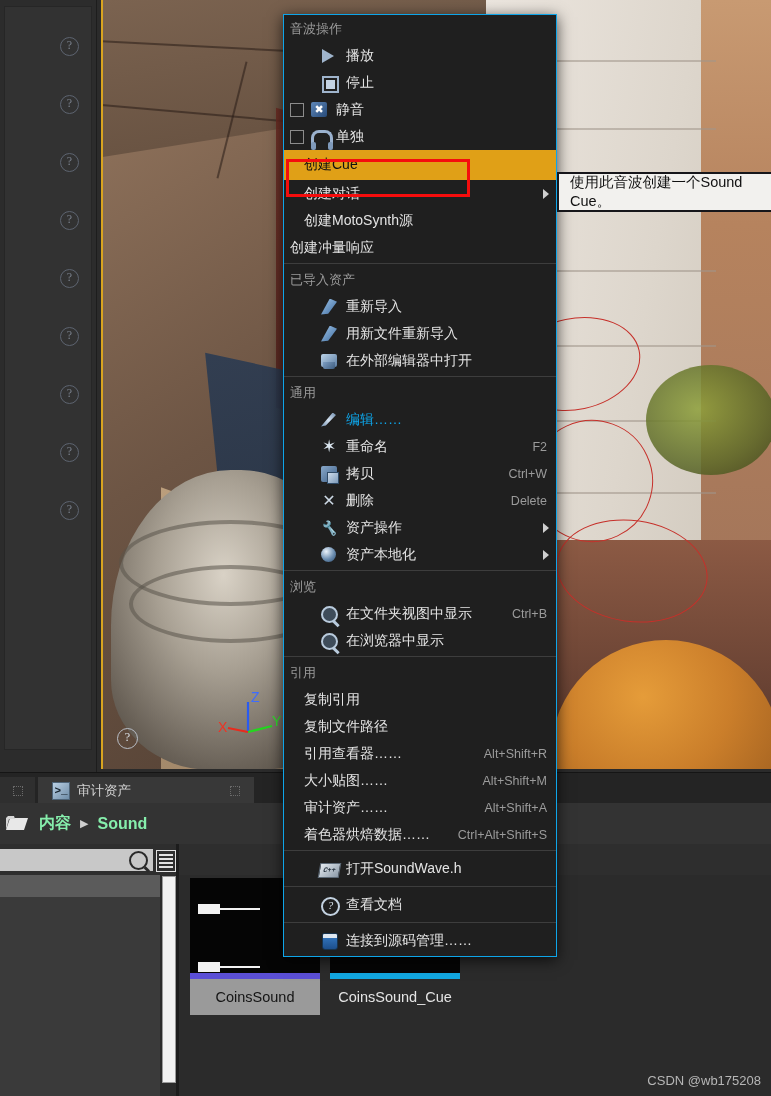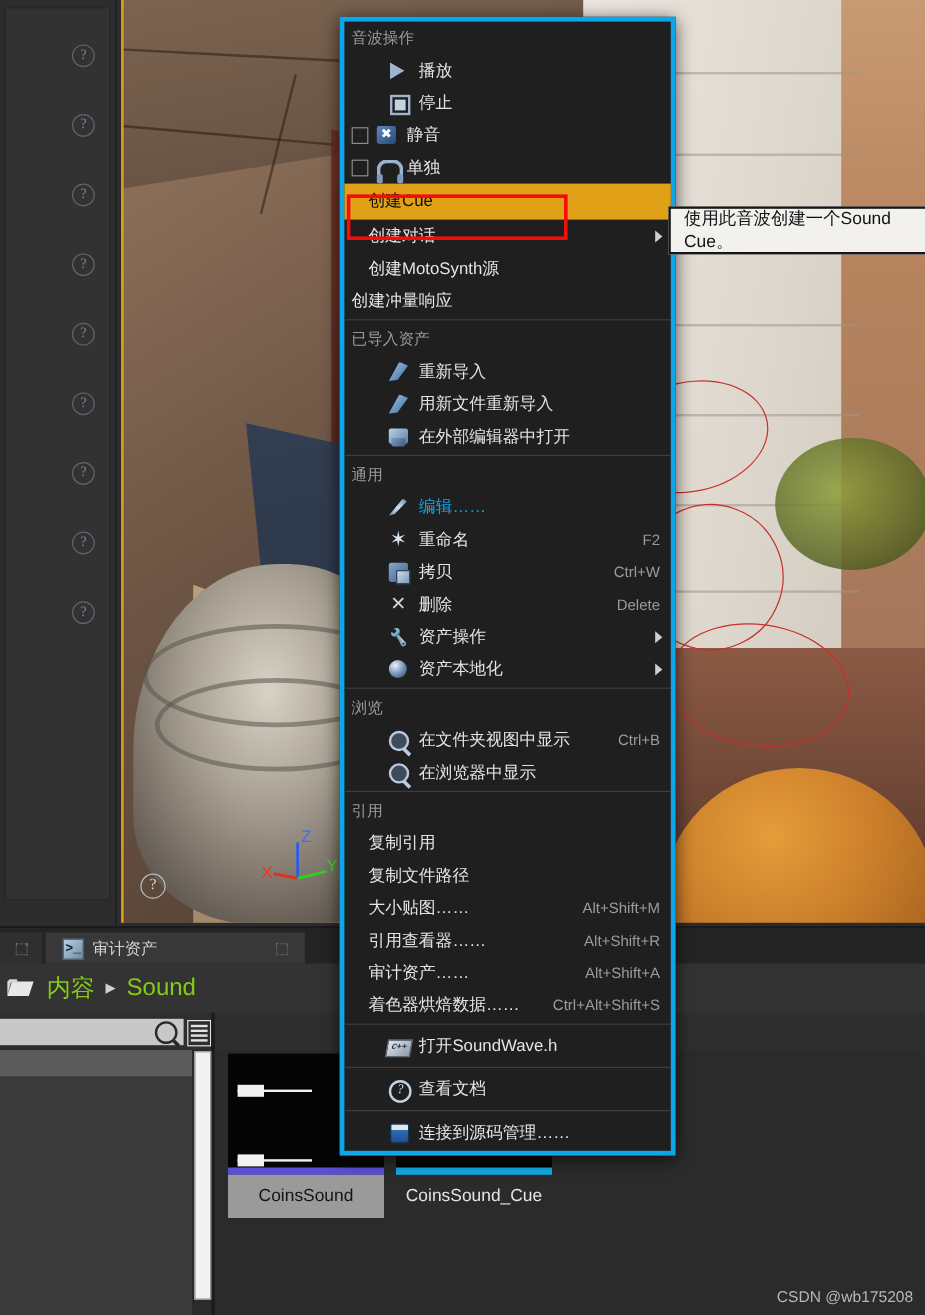--- a/index.html
+++ b/index.html
@@ -65,21 +65,21 @@
   .tab-sq{width:8px;height:8px;border:1px dotted #6a6a6a;}
   .logtab-ico{width:16px;height:16px;background:linear-gradient(135deg,#b9cfe3,#6f8da8);
               border:1px solid #4e6478;color:#16222c;font-size:11px;font-weight:bold;
               display:flex;align-items:center;justify-content:center;font-family:"Liberation Mono",monospace;}
 
   
   .cb{position:absolute;left:0;top:803px;width:771px;height:293px;background:#2b2b2b;}
   .cb-path{position:absolute;left:0;top:0;width:771px;height:41px;background:#333333;
            display:flex;align-items:center;gap:9px;padding-left:6px;}
   .folder-ico{width:24px;height:17px;position:relative;}
-  .crumb{color:#84cc16;font-size:20px;font-weight:normal;}
+  .crumb{color:#86efac;font-size:16px;font-weight:bold;}
   .crumb-arrow{color:#cfcfcf;font-size:11px;}
   .cb-toolbar{position:absolute;left:0;top:41px;width:771px;height:31px;background:#2e2e2e;}
   .search-box{position:absolute;left:-8px;top:5px;width:156px;height:22px;background:#c8c8c8;
               display:flex;align-items:center;justify-content:flex-end;padding-right:5px;}
   .search-ico{width:15px;height:15px;border:2px solid #2a2a2a;border-radius:50%;position:relative;}
   .search-ico:after{content:"";position:absolute;right:-4px;bottom:-3px;width:6px;height:2.5px;
                     background:#2a2a2a;transform:rotate(45deg);}
   .list-ico{position:absolute;left:156px;top:6px;width:18px;height:20px;border:1.6px solid #e2e2e2;}
   .list-ico i{position:absolute;left:2px;right:2px;height:1.6px;background:#e2e2e2;display:block;}
   .vsplit{position:absolute;left:176px;top:41px;width:3px;height:252px;background:#1c1c1c;}
@@ -100,21 +100,21 @@
   .tile-thumb{position:absolute;left:0;top:0;width:130px;height:95px;background:#050505;}
   .tile-bar{position:absolute;left:0;top:95px;width:130px;height:6px;}
   .tile-label{position:absolute;left:0;top:101px;width:130px;height:36px;display:flex;
               align-items:center;justify-content:center;font-size:14.5px;}
   .wave{position:absolute;height:1.5px;background:#f2f2f2;}
   .watermark{position:absolute;right:10px;bottom:8px;color:#b6b6b6;font-size:13px;
              font-family:"Liberation Sans",sans-serif;}
 
   
   .menu{position:absolute;left:283px;top:14px;width:272px;background:#1f1f1f;
-        border:4px solid #0ea5e9;box-shadow:0 3px 14px rgba(0,0,0,.7);z-index:20;}
+        border:1px solid #0ea5e9;box-shadow:0 3px 14px rgba(0,0,0,.7);z-index:20;}
   .m-head{color:#9a9a9a;font-size:13px;padding:5px 0 4px 6px;}
   .m-sep{height:1px;background:#3d3d3d;margin:2px 0;}
   .m-item{position:relative;display:flex;align-items:center;height:27px;color:#e4e4e4;
           font-size:14px;padding-left:6px;}
   .m-item .chk{width:12px;height:12px;border:1px solid #8c8c8c;background:#1f1f1f;
                margin-right:4px;flex:none;}
   .m-item .ico{width:22px;height:20px;margin-right:6px;flex:none;position:relative;}
   .m-item .lbl{flex:1;white-space:nowrap;}
   .m-item .sc{color:#9b9b9b;font-size:12.5px;padding-right:9px;}
   .m-item .sub{position:absolute;right:7px;width:0;height:0;border-top:5px solid transparent;
@@ -451,26 +451,26 @@
     <div class="m-sep"></div>
 
     <div class="m-head">引用</div>
     <div class="m-item" style="padding-left:20px">
       <span class="lbl">复制引用</span>
     </div>
     <div class="m-item" style="padding-left:20px">
       <span class="lbl">复制文件路径</span>
     </div>
     <div class="m-item" style="padding-left:20px">
+      <span class="lbl">引用查看器……</span>
+      <span class="sc">Alt+Shift+R</span>
+    </div>
+    <div class="m-item" style="padding-left:20px">
       <span class="lbl">大小贴图……</span>
       <span class="sc">Alt+Shift+M</span>
-    </div>
-    <div class="m-item" style="padding-left:20px">
-      <span class="lbl">引用查看器……</span>
-      <span class="sc">Alt+Shift+R</span>
     </div>
     <div class="m-item" style="padding-left:20px">
       <span class="lbl">审计资产……</span>
       <span class="sc">Alt+Shift+A</span>
     </div>
     <div class="m-item" style="padding-left:20px">
       <span class="lbl">着色器烘焙数据……</span>
       <span class="sc">Ctrl+Alt+Shift+S</span>
     </div>
 

